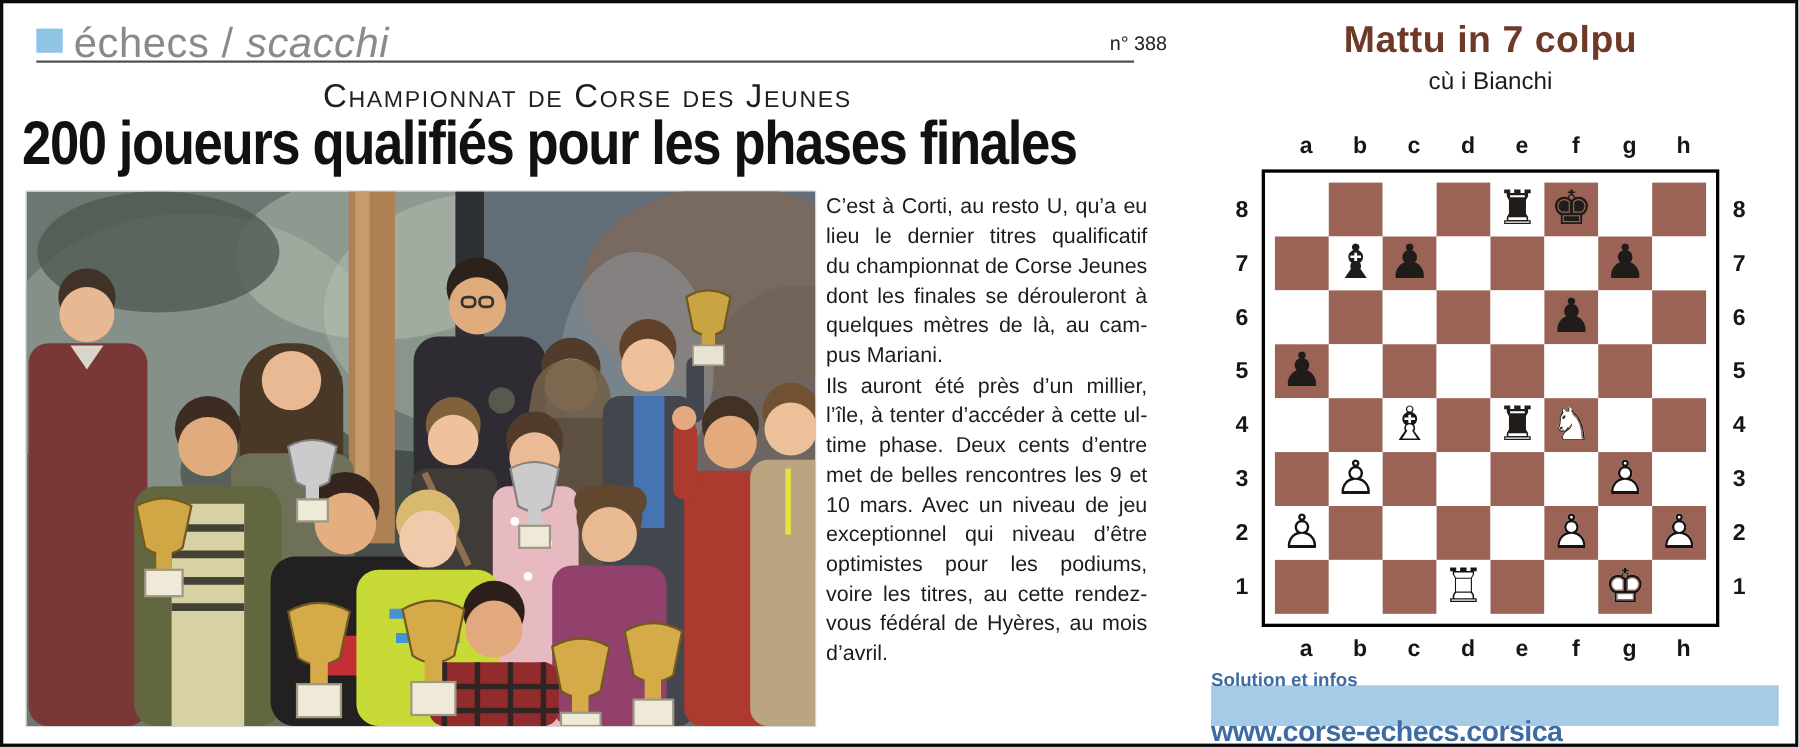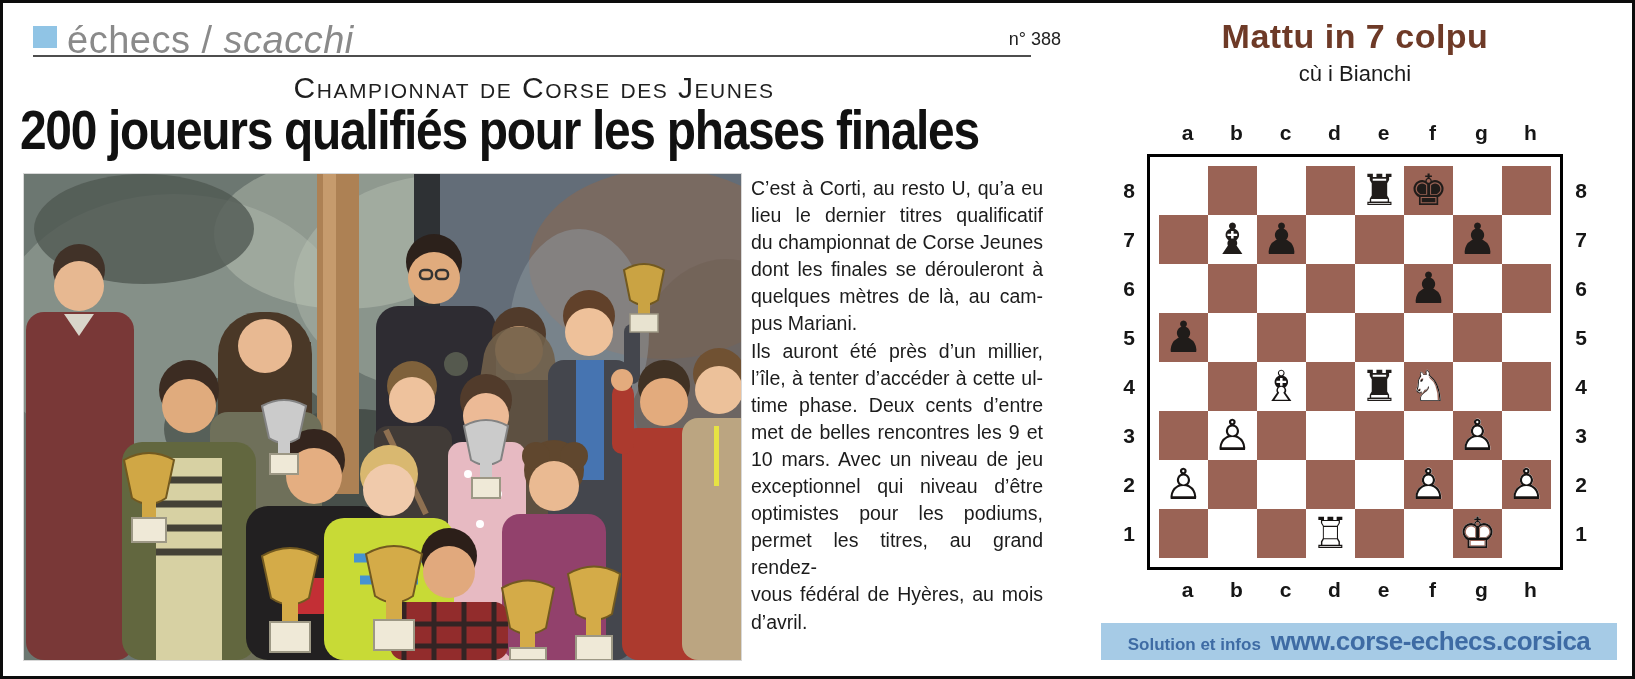--- a/index.html
+++ b/index.html
@@ -51,21 +51,21 @@
   .sq.dark{background:#9a6355;}
   .sq.light{background:#ffffff;}
   .pc{position:absolute;inset:0;font-family:"DejaVu Sans",sans-serif;font-size:43px;line-height:49px;text-align:center;}
   .pc span{position:absolute;inset:0;}
   .pc .fillw{color:#ffffff;}
   .pc .outl{color:#161312;}
   .pc .blackpc{color:#201c1a;}
   
   .solution-banner{position:absolute;left:1098px;top:620px;width:516px;height:37px;
     background:#a6cbe6;display:flex;align-items:baseline;justify-content:center;gap:10px;
-    padding-top:0;box-sizing:border-box;}
+    padding-top:0;box-sizing:border-box;flex-direction:column;}
   .solution-banner .lbl{font-size:17px;font-weight:700;color:#3e6ba4;line-height:37px;}
   .solution-banner .url{font-size:26px;font-weight:700;color:#3e6ba4;line-height:37px;letter-spacing:-.5px;}
 </style>
 </head>
 <body>
 
 <div class="page">
 
   <div class="section-square"></div>
   <div class="section-title"><span>échecs / </span><span class="alt">scacchi</span></div>
@@ -217,21 +217,21 @@
       <div class="line">dont les finales se dérouleront à</div>
       <div class="line">quelques mètres de là, au cam-</div>
       <div class="line last">pus Mariani.</div>
       <div class="line">Ils auront été près d’un millier,</div>
       <div class="line">l’île, à tenter d’accéder à cette ul-</div>
       <div class="line">time phase. Deux cents d’entre</div>
       <div class="line">met de belles rencontres les 9 et</div>
       <div class="line">10 mars. Avec un niveau de jeu</div>
       <div class="line">exceptionnel qui niveau d’être</div>
       <div class="line">optimistes pour les podiums,</div>
-      <div class="line">permet les titres, au grand rendez-</div>
+      <div class="line">voire les titres, au cette rendez-</div>
       <div class="line">vous fédéral de Hyères, au mois</div>
       <div class="line last">d’avril.</div>
     </div>
 
   <div class="puzzle-title">Mattu in 7 colpu</div>
   <div class="puzzle-subtitle">cù i Bianchi</div>
 
   <div class="diagram">
     <div class="files-row top" id="files-top">
         <div class="flabel">a</div>

